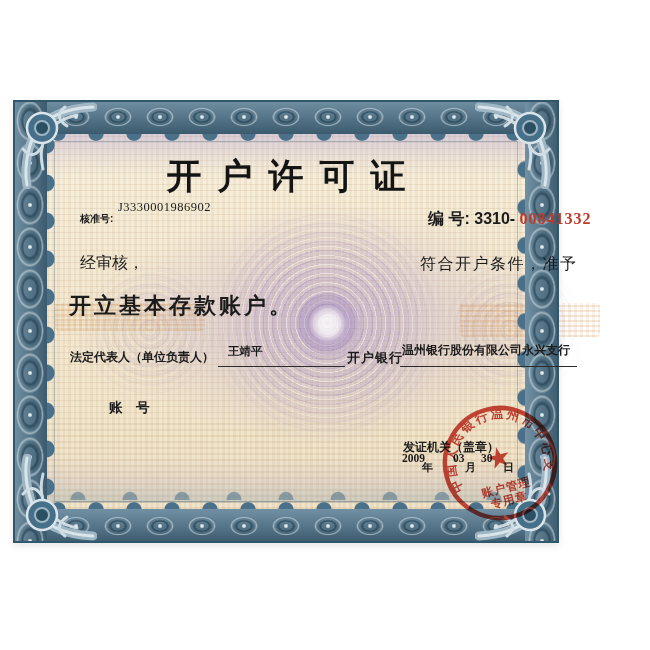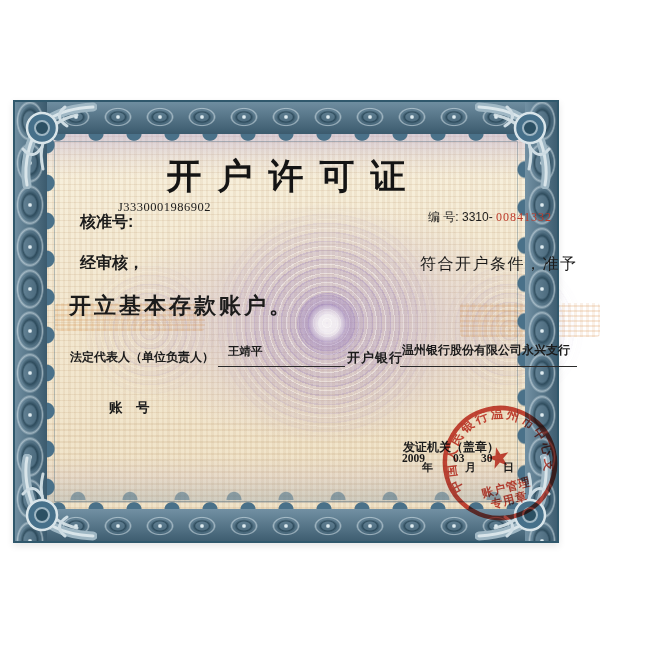--- a/index.html
+++ b/index.html
@@ -94,25 +94,25 @@
   .c-tl{left:-2px;top:-3px;}
   .c-tr{right:-2px;top:-3px;transform:scaleX(-1);}
   .c-bl{left:-2px;bottom:-3px;transform:scaleY(-1);}
   .c-br{right:-2px;bottom:-3px;transform:scale(-1,-1);}
   .corner svg{width:100%;height:100%;display:block;}
   
   .content{position:absolute;inset:0;z-index:6;color:#1b1b1b;}
   .abs{position:absolute;white-space:nowrap;}
   .title{left:0;right:0;top:53px;text-align:center;font-size:35px;font-weight:bold;
     letter-spacing:16px;text-indent:16px;color:#141414;font-family:"Liberation Serif",serif;}
-  .approval-label{left:67px;top:112px;font-size:16px;font-weight:bold;}
+  .approval-label{left:67px;top:112px;font-size:10px;font-weight:bold;}
   .approval-number{left:105px;top:100px;font-size:12.5px;font-family:"Liberation Serif",serif;letter-spacing:.5px;}
-  .serial{left:415px;top:109px;font-size:12px;font-weight:normal;text-align:center;}
+  .serial{left:415px;top:109px;font-size:16px;font-weight:bold;text-align:center;}
   .serial .red{color:#bd3a2a;font-family:"Liberation Serif",serif;letter-spacing:1px;}
-  .review-prefix{left:67px;top:153px;font-size:16px;font-weight:bold;}
+  .review-prefix{left:67px;top:153px;font-size:16px;font-weight:normal;}
   .u-line{border-bottom:1.5px solid #2a2a2a;}
   .company-u{left:122px;top:148px;width:272px;height:24px;}
   .company-u span{display:block;padding-left:6px;font-size:12.5px;font-weight:600;line-height:18px;}
   .review-suffix{left:407px;top:154px;font-size:16px;font-weight:normal;letter-spacing:1.5px;}
   .line2{left:56px;top:191px;font-size:22px;font-weight:bold;letter-spacing:3px;}
   .legalrep-label{left:57px;top:249px;font-size:12px;font-weight:bold;}
   .legalrep-u{left:205px;top:243px;width:127px;height:23px;}
   .legalrep-u span{display:block;padding-left:10px;font-size:11.5px;font-weight:600;line-height:17px;}
   .bank-label{left:334px;top:249px;font-size:13px;font-weight:bold;letter-spacing:1px;}
   .bank-u{left:387px;top:242px;width:177px;height:24px;}

